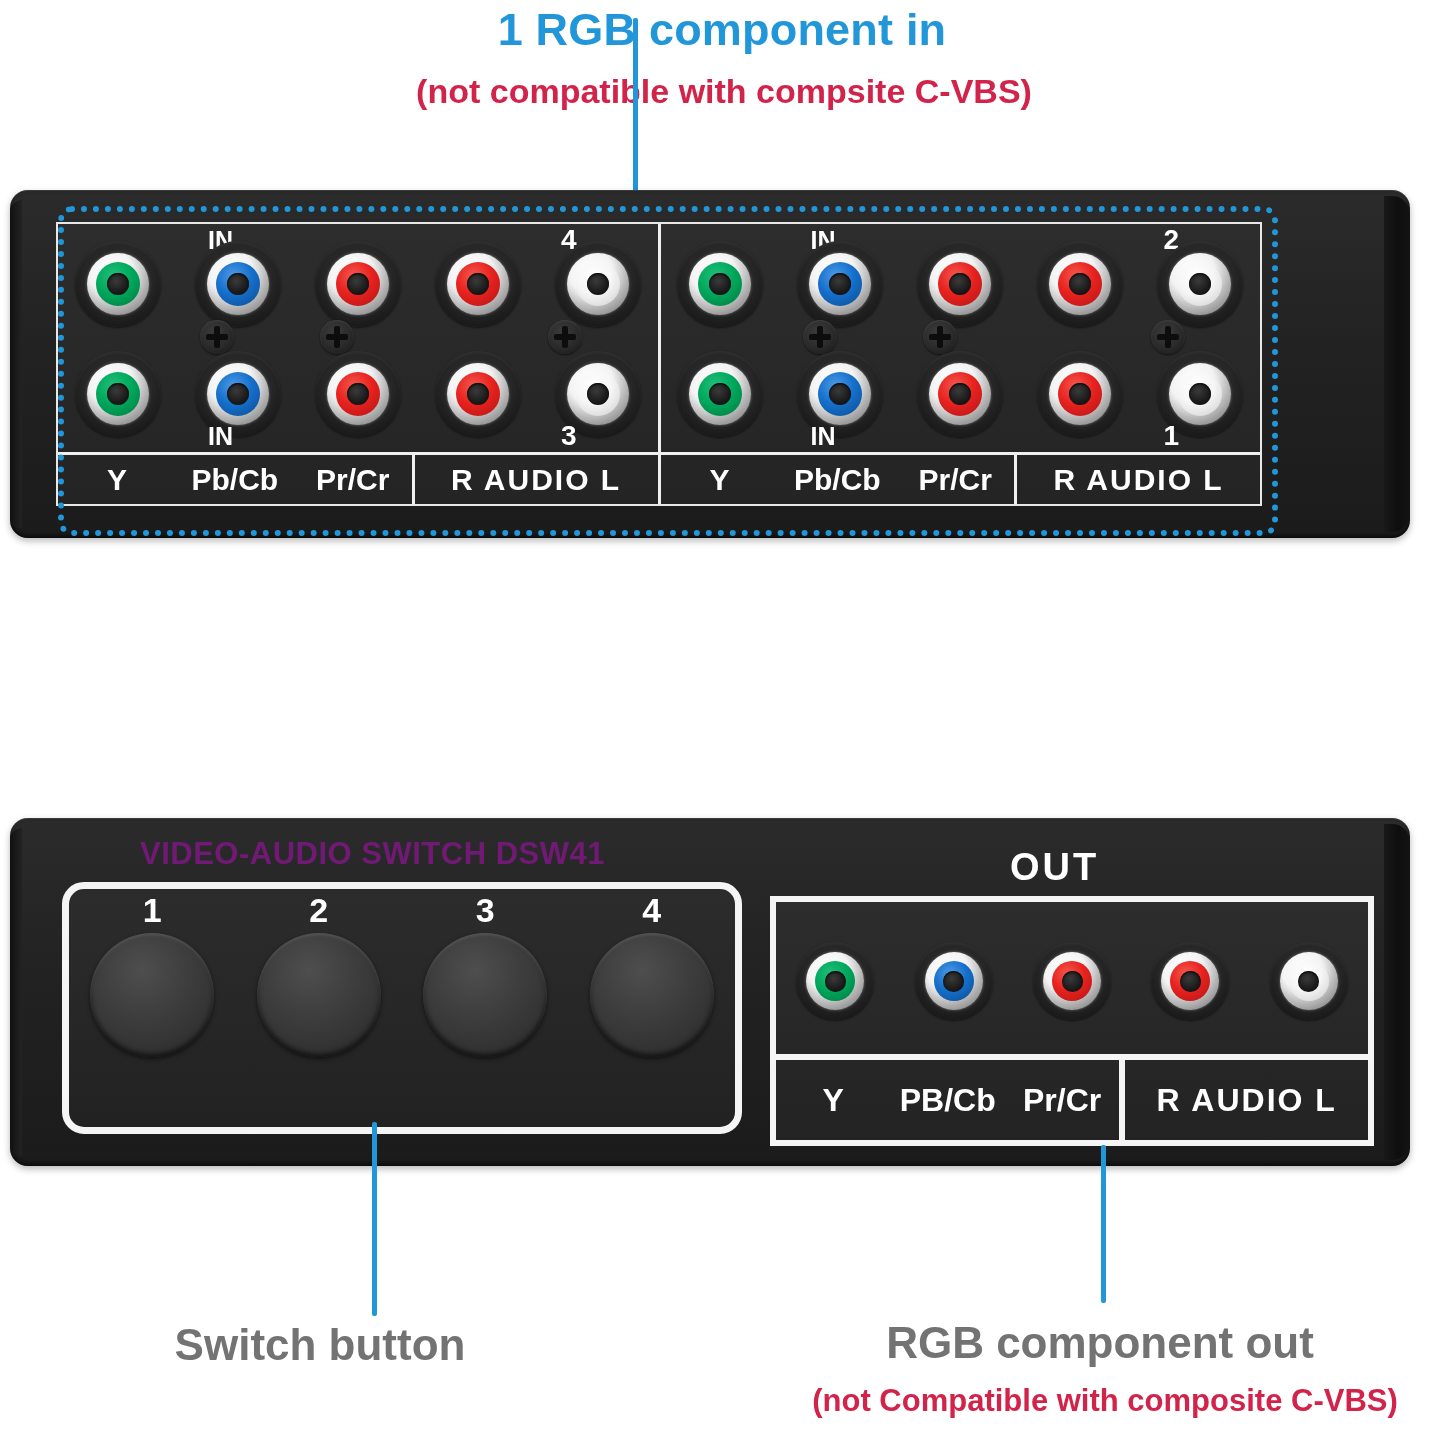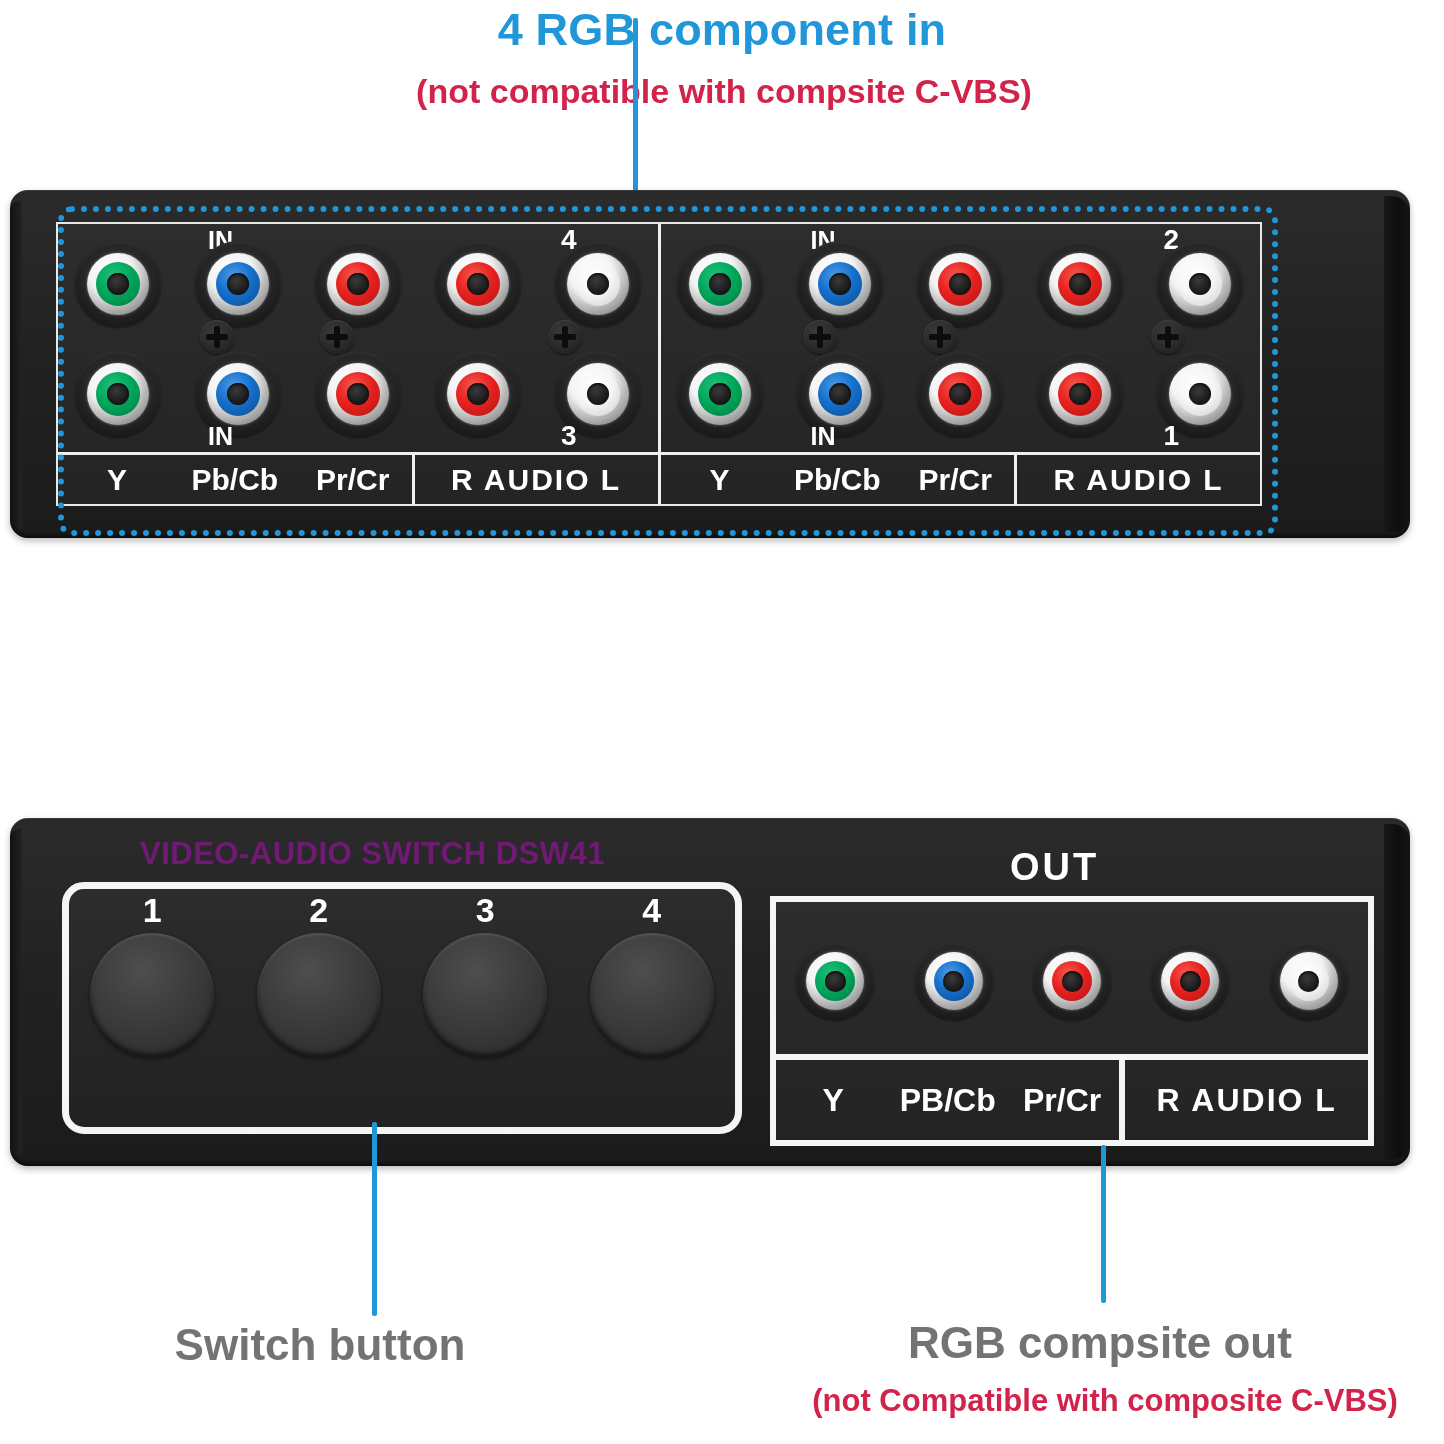--- a/index.html
+++ b/index.html
@@ -165,21 +165,21 @@
   }
   .out-label-vid{flex:0 0 58%;display:flex;align-items:center;box-sizing:border-box;}
   .out-label-aud{flex:1 1 auto;border-left:6px solid #f5f5f5;display:flex;
                  align-items:center;justify-content:center;box-sizing:border-box;}
   .out-label-vid span{flex:1 1 0;text-align:center;color:#ffffff;font-weight:bold;font-size:32px;}
   .out-label-aud span{color:#ffffff;font-weight:bold;font-size:32px;letter-spacing:2px;}
 </style>
 </head>
 <body>
 
-<div class="anno anno-blue" id="anno-top-title">4 RGB component in</div>
+<div class="anno anno-blue" id="anno-top-title">1 RGB component in</div>
 <div class="anno anno-red" id="anno-top-sub">(not compatible with compsite C-VBS)</div>
 <div class="leader" id="leader-top"></div>
 
 <div class="device" id="device-top">
   <div class="chassis"></div>
   <div class="bezel-left"></div>
   <div class="bezel-right"></div>
 
   <div class="in-area">
 
@@ -521,14 +521,14 @@
 </div>
 
 <div class="model-name">VIDEO-AUDIO SWITCH DSW41</div>
 <div class="out-title">OUT</div>
 
 <div class="leader" id="leader-switch"></div>
 <div class="leader" id="leader-out"></div>
 
 <div class="anno anno-green" id="anno-switch-label">Switch button</div>
 
-<div class="anno anno-green" id="anno-out-title">RGB compsite out</div>
+<div class="anno anno-green" id="anno-out-title">RGB component out</div>
 <div class="anno anno-red" id="anno-out-sub">(not Compatible with composite C-VBS)</div>
 
 </body></html>

